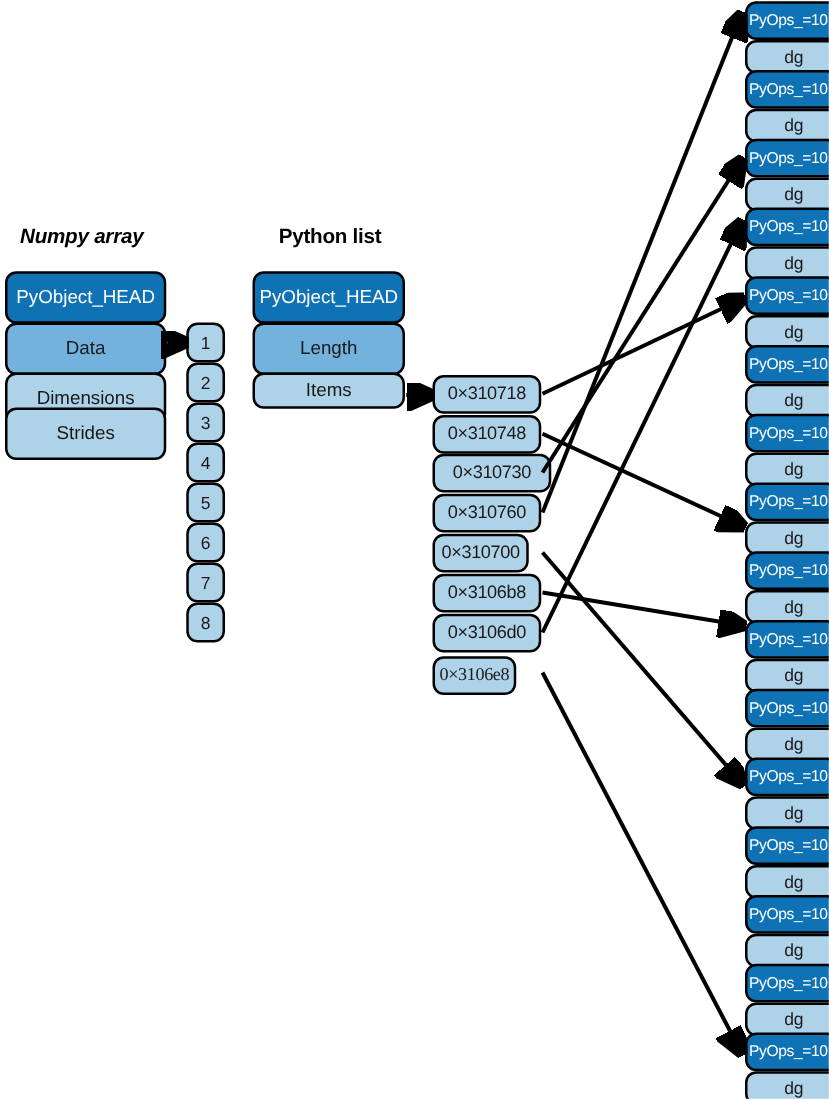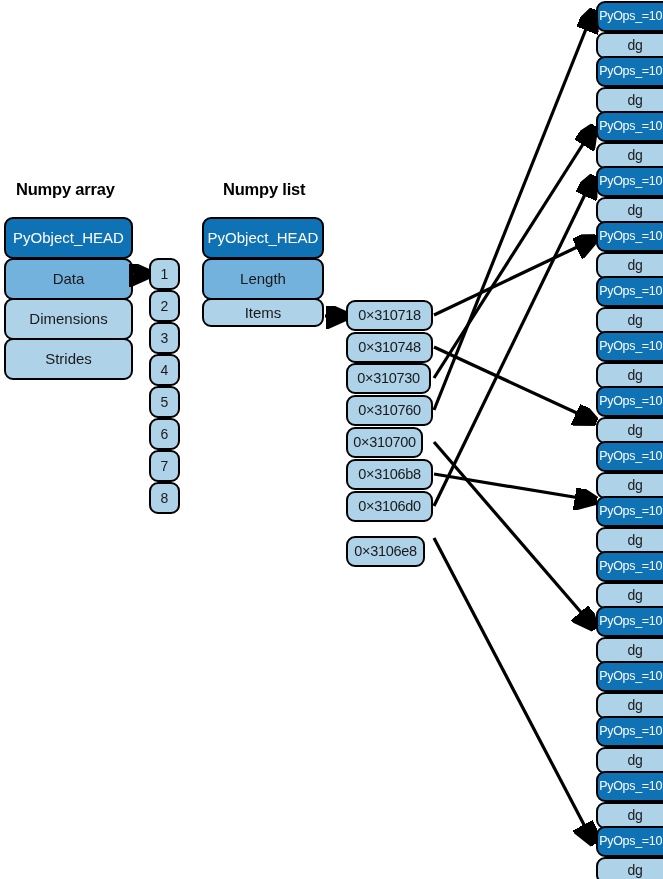--- a/index.html
+++ b/index.html
@@ -100,49 +100,49 @@
   }
   .short-arrow {
     stroke-width: 4.2;
   }
 </style>
 </head>
 <body>
 
 <div id="stage">
 
-  <div class="caption" style="left:16px; top:180px;">Numpy array</div>
-  <div class="caption" style="left:223px; top:180px;">Numpy list</div>
+  <div class="caption" style="left:16px; top:180px;font-style:italic;">Numpy array</div>
+  <div class="caption" style="left:223px; top:180px;">Python list</div>
 
   <div class="box struct-row c-dark" style="left:4px; top:217px; width:129px; height:42px;">PyObject_HEAD</div>
   <div class="box struct-row c-mid" style="left:4px; top:258px; width:129px; height:42px;">Data</div>
   <div class="box struct-row c-light" style="left:4px; top:298px; width:129px; height:42px;">Dimensions</div>
-  <div class="box struct-row c-light" style="left:4px; top:338px; width:129px; height:42px;">Strides</div>
+  <div class="box struct-row c-light" style="left:4px; top:326px; width:129px; height:42px;">Strides</div>
 
   <div class="box num-cell c-light" style="left:149px; top:258px; width:31px; height:32px;">1</div>
   <div class="box num-cell c-light" style="left:149px; top:290px; width:31px; height:32px;">2</div>
   <div class="box num-cell c-light" style="left:149px; top:322px; width:31px; height:32px;">3</div>
   <div class="box num-cell c-light" style="left:149px; top:354px; width:31px; height:32px;">4</div>
   <div class="box num-cell c-light" style="left:149px; top:386px; width:31px; height:32px;">5</div>
   <div class="box num-cell c-light" style="left:149px; top:418px; width:31px; height:32px;">6</div>
   <div class="box num-cell c-light" style="left:149px; top:450px; width:31px; height:32px;">7</div>
   <div class="box num-cell c-light" style="left:149px; top:482px; width:31px; height:32px;">8</div>
 
   <div class="box struct-row c-dark" style="left:202px; top:217px; width:122px; height:42px;">PyObject_HEAD</div>
   <div class="box struct-row c-mid" style="left:202px; top:258px; width:122px; height:42px;">Length</div>
   <div class="box struct-row c-light" style="left:202px; top:298px; width:122px; height:29px;">Items</div>
 
   <div class="box addr-cell c-light" style="left:346px; top:300px; width:87px; height:31px;">0×310718</div>
   <div class="box addr-cell c-light" style="left:346px; top:332px; width:87px; height:31px;">0×310748</div>
-  <div class="box addr-cell c-light" style="left:346px; top:363px; width:85px; height:31px;">0×310730</div>
+  <div class="box addr-cell c-light" style="left:346px; top:363px; width:95px; height:31px;">0×310730</div>
   <div class="box addr-cell c-light" style="left:346px; top:395px; width:87px; height:31px;">0×310760</div>
   <div class="box addr-cell c-light" style="left:346px; top:427px; width:77px; height:31px;">0×310700</div>
   <div class="box addr-cell c-light" style="left:346px; top:459px; width:87px; height:31px;">0×3106b8</div>
   <div class="box addr-cell c-light" style="left:346px; top:491px; width:87px; height:31px;">0×3106d0</div>
-  <div class="box addr-cell c-light" style="left:346px; top:536px; width:79px; height:31px;">0×3106e8</div>
+  <div class="box addr-cell c-light" style="left:346px; top:525px; width:67px; height:31px;font-family:Liberation Serif, serif;">0×3106e8</div>
 
   <div class="box obj-head c-dark" style="left:596px; top:1px; width:78px; height:31px;">
     <span>PyOps_</span>
       <br>
     <span>=10D</span>
   </div>
   <div class="box obj-data c-light" style="left:596px; top:32px; width:78px; height:27px;">dg</div>
 
   <div class="box obj-head c-dark" style="left:596px; top:56px; width:78px; height:31px;">
     <span>PyOps_</span>

